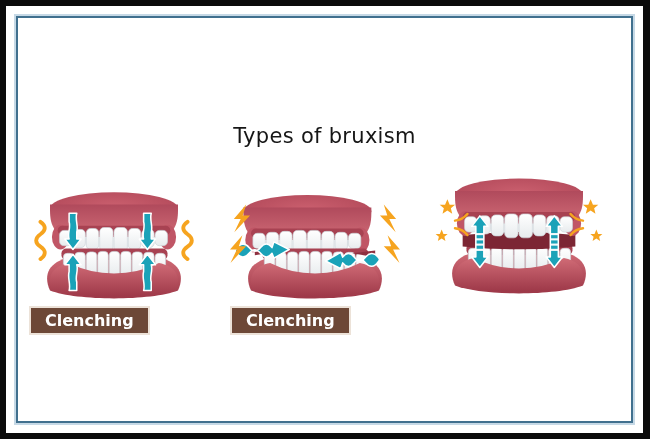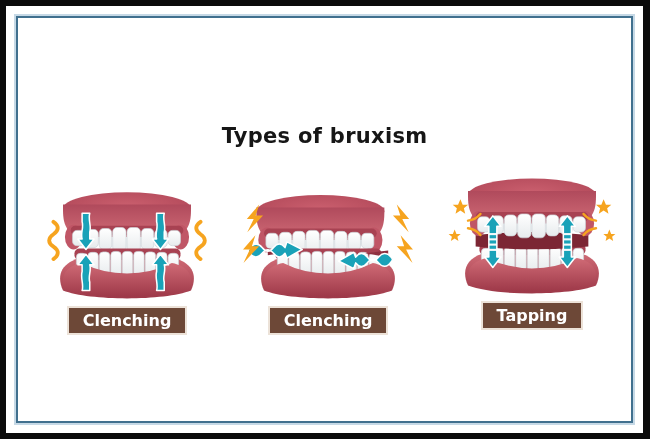--- a/index.html
+++ b/index.html
@@ -15,25 +15,25 @@
   .frame{
     position:absolute;left:10px;top:10px;right:10px;bottom:10px;
     border:2px solid #41708e;
     box-shadow:0 0 0 2px #c6d9e6;
     pointer-events:none;
   }
   .title{
     position:absolute;left:0;right:0;top:118px;
     text-align:center;
     font-family:"DejaVu Sans",sans-serif;
-    font-weight:700;font-size:21px;color:#161616;letter-spacing:.3px;
+    font-weight:400;font-size:21px;color:#161616;letter-spacing:.3px;
   }
   .figure{
     position:absolute;width:196px;
-    display:flex;flex-direction:column;align-items:center;
+    display:flex;flex-direction:column;align-items:flex-start;
   }
   #fig-clenching{left:23px;top:168px;}
   #fig-grinding{left:224px;top:168px;}
   #fig-tapping{left:428px;top:163px;}
   .label{
     margin-top:2px;
     background:#6d4837;color:#ffffff;
     font-family:"DejaVu Sans",sans-serif;
     font-weight:700;font-size:16px;line-height:21px;
     padding:2px 14px;
@@ -250,15 +250,14 @@
           <path transform="translate(170,58) scale(0.9)" d="M0,-7.4 L2.1,-2.3 L7,-2.3 L3.2,0.9 L4.4,6 L0,3 L-4.4,6 L-3.2,0.9 L-7,-2.3 L-2.1,-2.3 Z"></path>
         </g>
         <g stroke="#f6a41f" stroke-width="2.6" fill="none" stroke-linecap="round">
           <path transform="translate(22,42)" d="M0,0 Q8,-1 13,-7"></path>
           <path transform="translate(22,50) scale(1,-1)" d="M0,0 Q8,-1 13,-7"></path>
           <path transform="translate(156,42) scale(-1,1)" d="M0,0 Q8,-1 13,-7"></path>
           <path transform="translate(156,50) scale(-1,-1)" d="M0,0 Q8,-1 13,-7"></path>
         </g>
       </g>
     </svg>
-    <div class="label">Tapping</div>
   </div>
 </div>
 
 </body></html>

